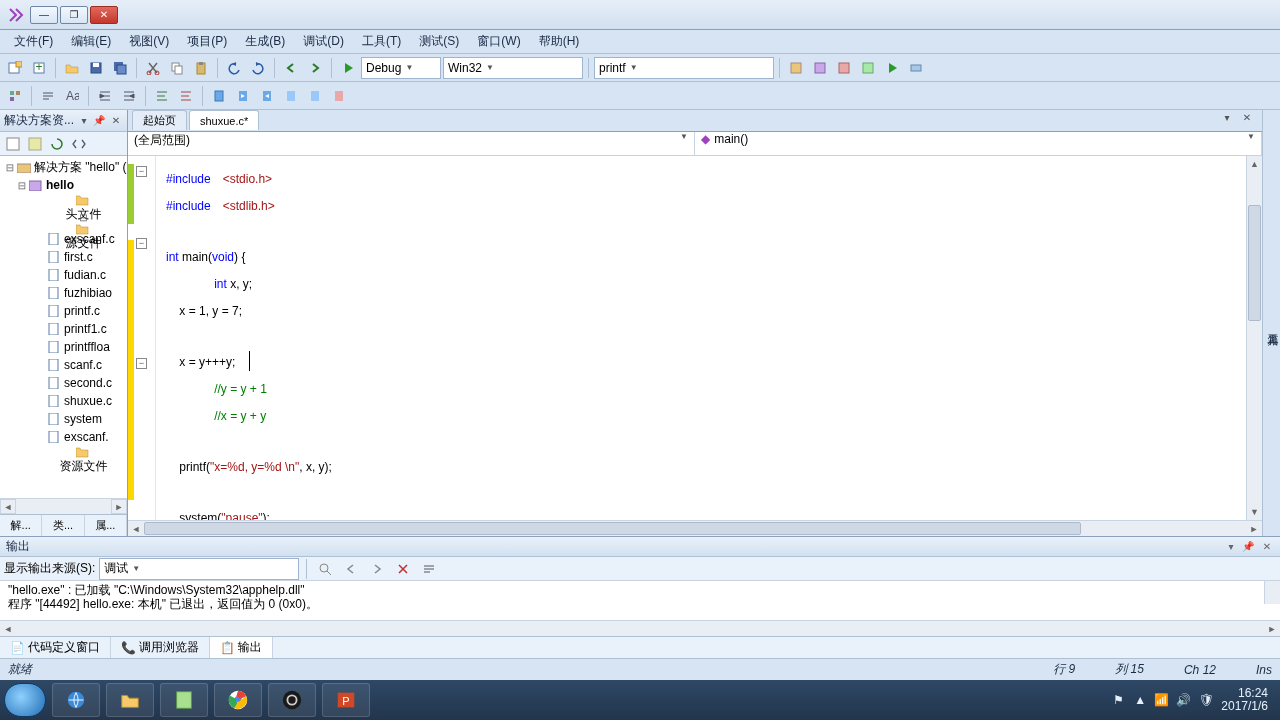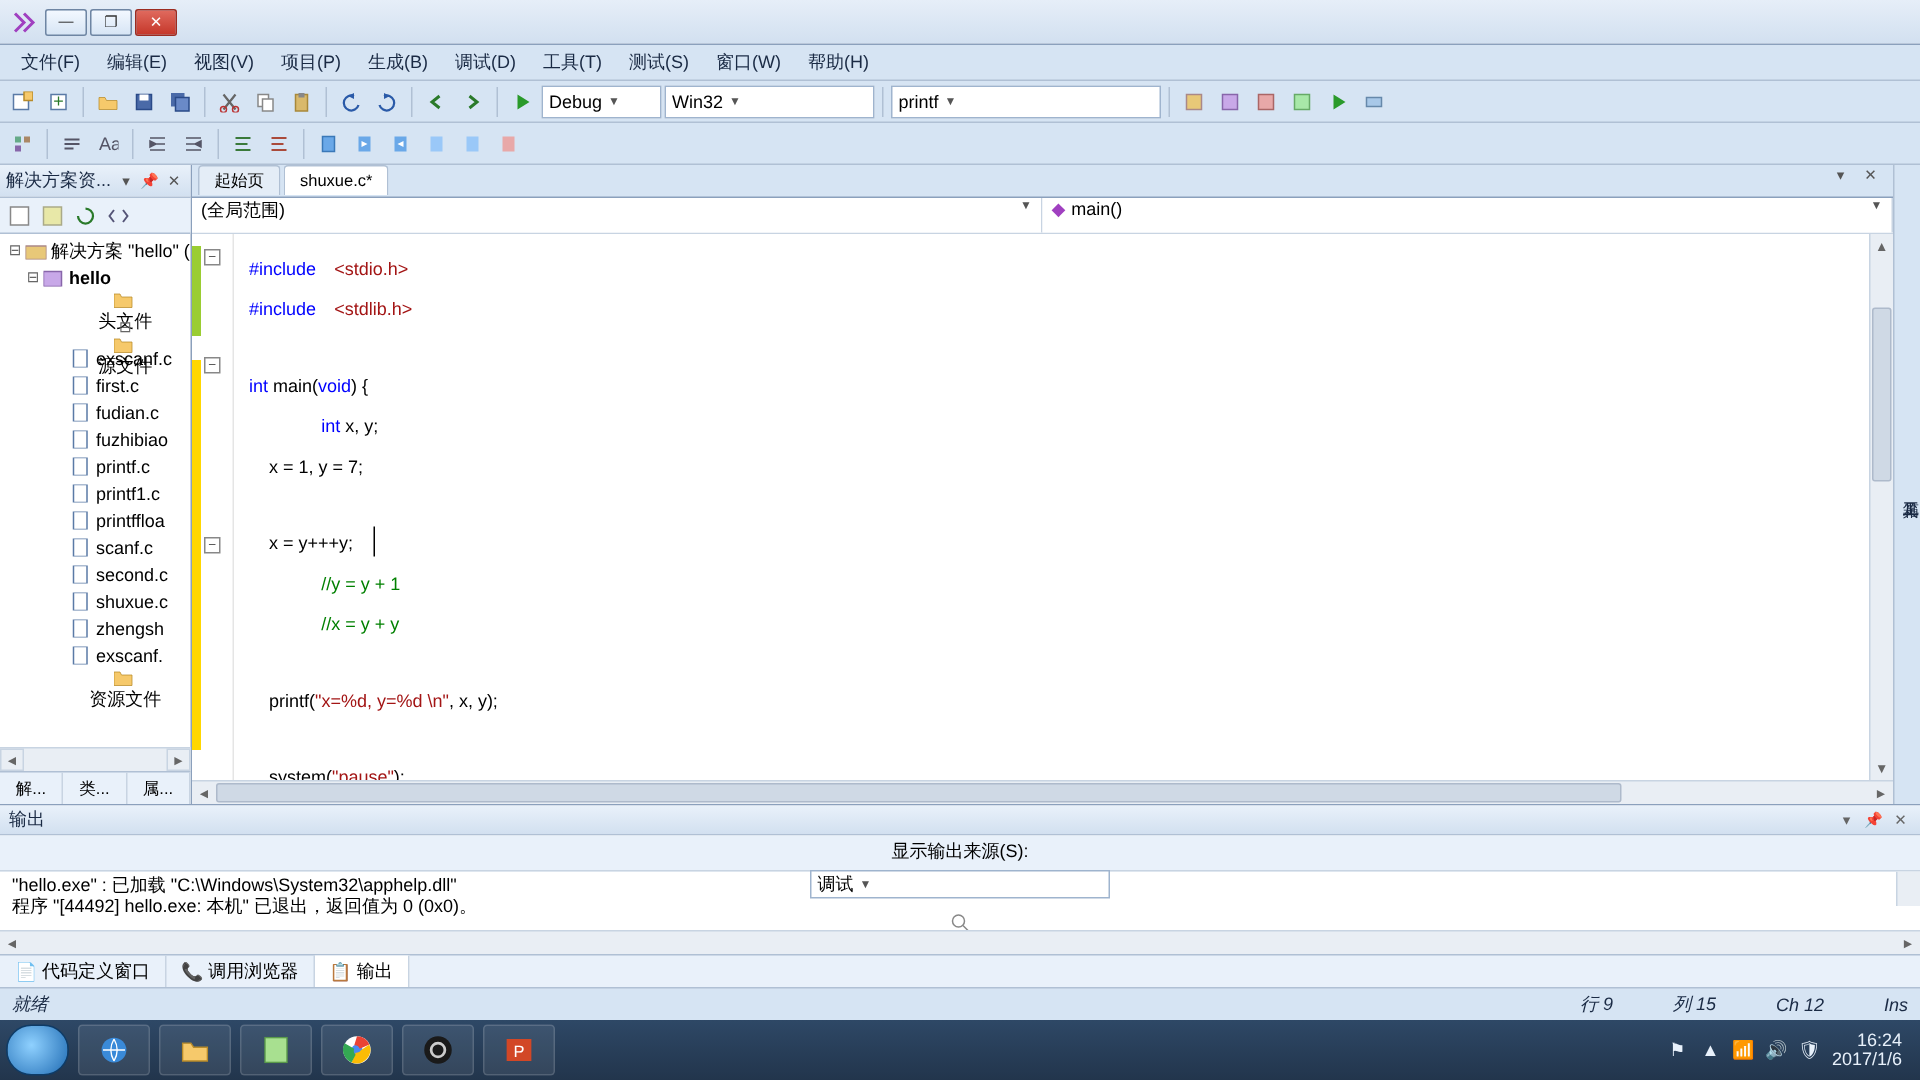--- a/index.html
+++ b/index.html
@@ -81,21 +81,21 @@
 .editor-vscroll .thumb { position: absolute; top: 10%; left: 1px; right: 1px; height: 35%; background: #cfd9e5; border: 1px solid #aebacb; border-radius: 2px; }
 
 
 .toolbox-strip { width: 18px; background: #d6e4f3; border-left: 1px solid #b0c0d4; writing-mode: vertical-rl; text-align: center; font-size: 11px; color: #1a2a44; padding-top: 6px; }
 
 
 .output-panel { height: 100px; border-top: 1px solid #8ba0bc; display: flex; flex-direction: column; background: #fff; }
 .output-header { height: 20px; background: linear-gradient(#e9f1fa, #d2e0f0); display: flex; align-items: center; padding: 0 6px; font-size: 11px; color: #1a2a44; border-bottom: 1px solid #b0c0d4; }
 .output-header .spacer { flex: 1; }
 .output-header .hbtn { width: 14px; height: 14px; margin-left: 4px; font-size: 10px; color: #666; display: flex; align-items: center; justify-content: center; }
-.output-sub { height: 24px; display: flex; align-items: center; padding: 2px 4px; border-bottom: 1px solid #c8d4e2; background: #e9f1fa; gap: 4px; flex-direction: column; }
+.output-sub { height: 24px; display: flex; align-items: center; padding: 2px 4px; border-bottom: 1px solid #c8d4e2; background: #e9f1fa; gap: 4px; }
 .output-sub .combo { width: 200px; }
 .output-body { flex: 1; padding: 2px 8px; font-family: "NSimSun", Consolas, monospace; font-size: 12px; line-height: 14px; white-space: pre; overflow: hidden; position: relative; }
 .output-vscroll { position: absolute; right: 0; top: 0; bottom: 16px; width: 16px; background: #e9eef4; border-left: 1px solid #c8d4e2; }
 .output-hscroll { height: 16px; background: #e9eef4; border-top: 1px solid #c8d4e2; display: flex; }
 .output-hscroll .sarrow { width: 16px; font-size: 9px; color: #666; display: flex; align-items: center; justify-content: center; }
 .output-tabs { height: 22px; display: flex; border-top: 1px solid #b0c0d4; background: #e9f1fa; }
 .output-tabs .otab { padding: 0 10px; display: flex; align-items: center; font-size: 11px; border-right: 1px solid #c8d4e2; }
 .output-tabs .otab.active { background: #fff; }
 
 
@@ -496,21 +496,21 @@
             </svg>
           </span>
           <span class="tlabel">shuxue.c</span>
         </div>
       <div class="tree-row depth3">
           <span class="ticon">
             <svg width="12" height="12">
               <rect class="ic-file" x="1" y="0" width="9" height="12"></rect>
             </svg>
           </span>
-          <span class="tlabel">zhengsh</span>
+          <span class="tlabel">system</span>
         </div>
       <div class="tree-row depth3">
           <span class="ticon">
             <svg width="12" height="12">
               <rect class="ic-file" x="1" y="0" width="9" height="12"></rect>
             </svg>
           </span>
           <span class="tlabel">exscanf.</span>
         </div>
       <div class="tree-row depth2">

